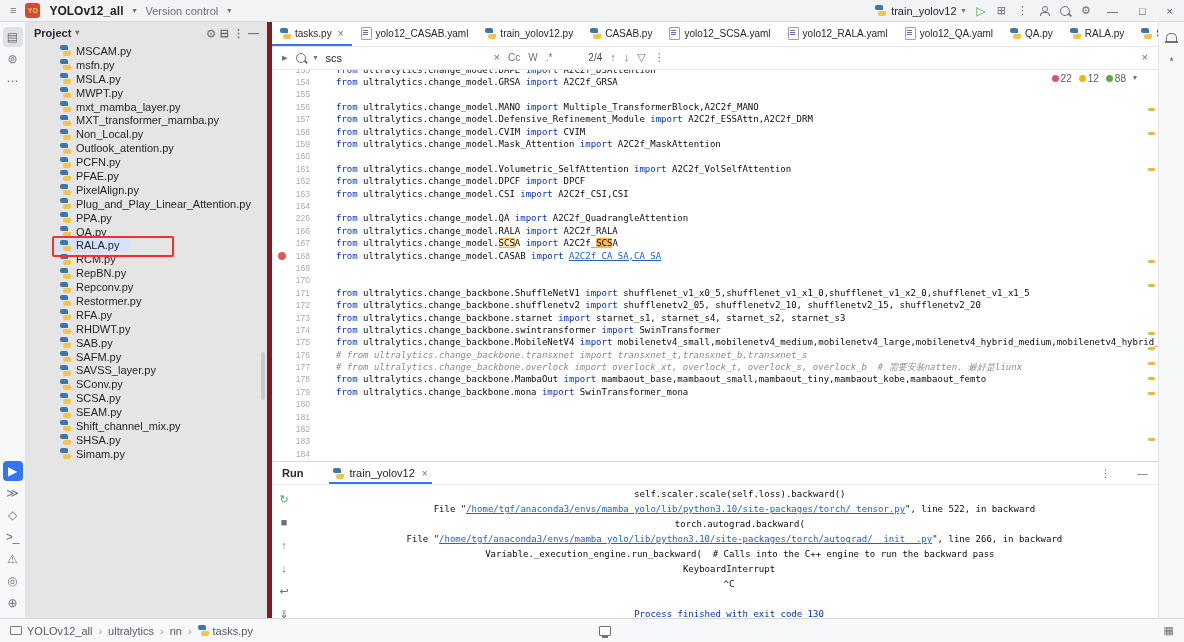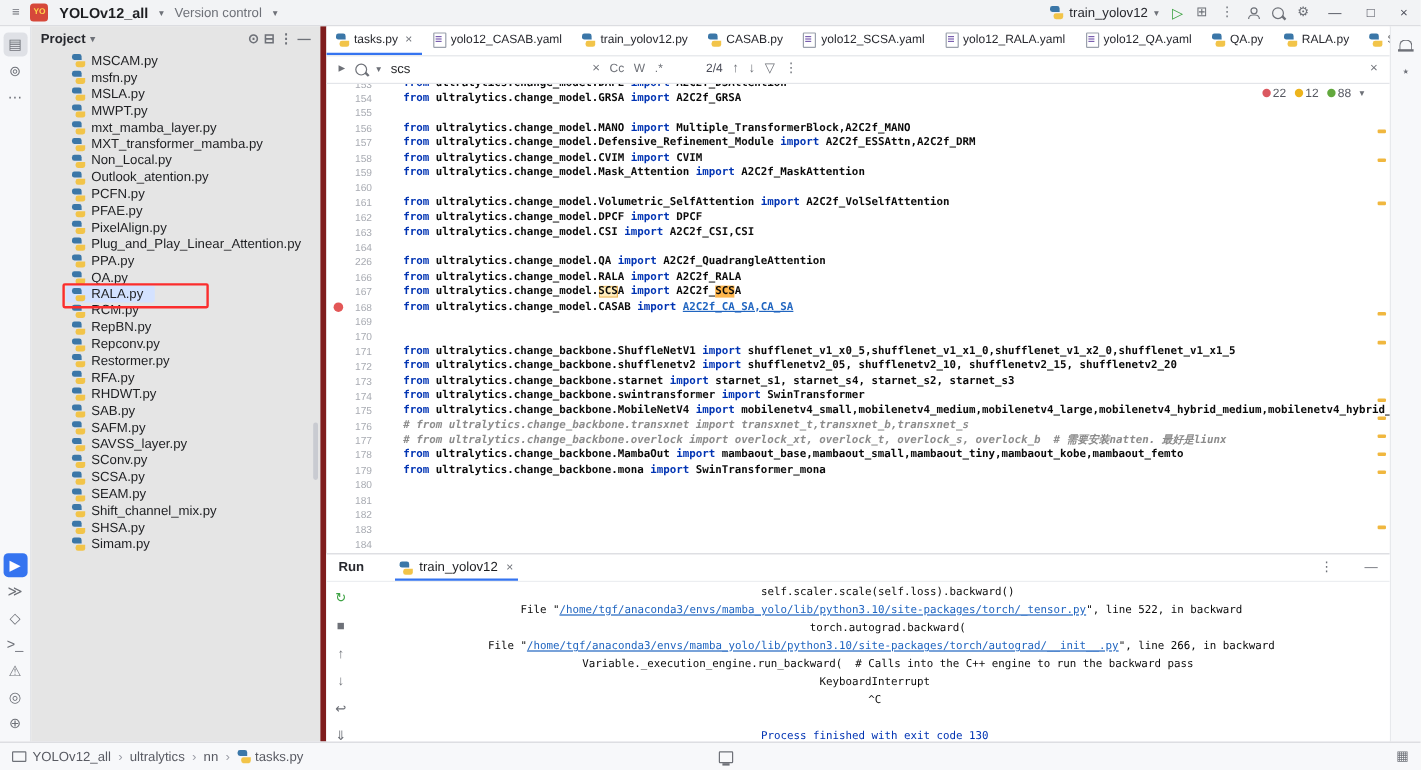--- a/index.html
+++ b/index.html
@@ -57,21 +57,21 @@
   .find-toggle{color:#6e7178;font-size:10px;}
   .findbar .spacer{flex:1;}
   
   .code-wrap{height:394px;display:flex;overflow:hidden;position:relative;}
   .gutter{width:52px;overflow:hidden;margin-top:-6px;}
   .gut-row{height:12.4px;line-height:12.4px;text-align:right;padding-right:14px;position:relative;
            font-family:Liberation Sans, sans-serif;font-size:8.5px;color:#a8abb2;}
   .bp{position:absolute;left:6px;top:2px;width:8px;height:8px;border-radius:50%;background:#e35757;}
   .code{flex:1;overflow:hidden;margin-top:-6px;}
   .code-row{height:12.4px;line-height:12.4px;white-space:pre;padding-left:12px;
-            font-family:"DejaVu Sans Mono",monospace;font-size:9px;color:#0a0a0a;font-weight:bold;}
+            font-family:"DejaVu Sans Mono",monospace;font-size:9px;color:#0a0a0a;}
   .tk-k{color:#0033b3;}
   .tk-c{color:#8c8c8c;font-style:italic;}
   .tk-h{background:#ffedbd;box-shadow:inset 0 0 0 1px #edb458;}
   .tk-H{background:#ffb64c;}
   .tk-l{color:#2065c0;text-decoration:underline;}
   .tk-b{color:#0033b3;}
   .inspections{position:absolute;top:3px;right:18px;display:flex;align-items:center;gap:7px;
                font-size:10px;color:#575962;background:#fff;padding:0 3px;}
   .dot{width:7px;height:7px;border-radius:50%;display:inline-block;margin-right:2px;}
   .dot.red{background:#db5860;} .dot.yel{background:#edb41c;} .dot.grn{background:#62a83d;}

